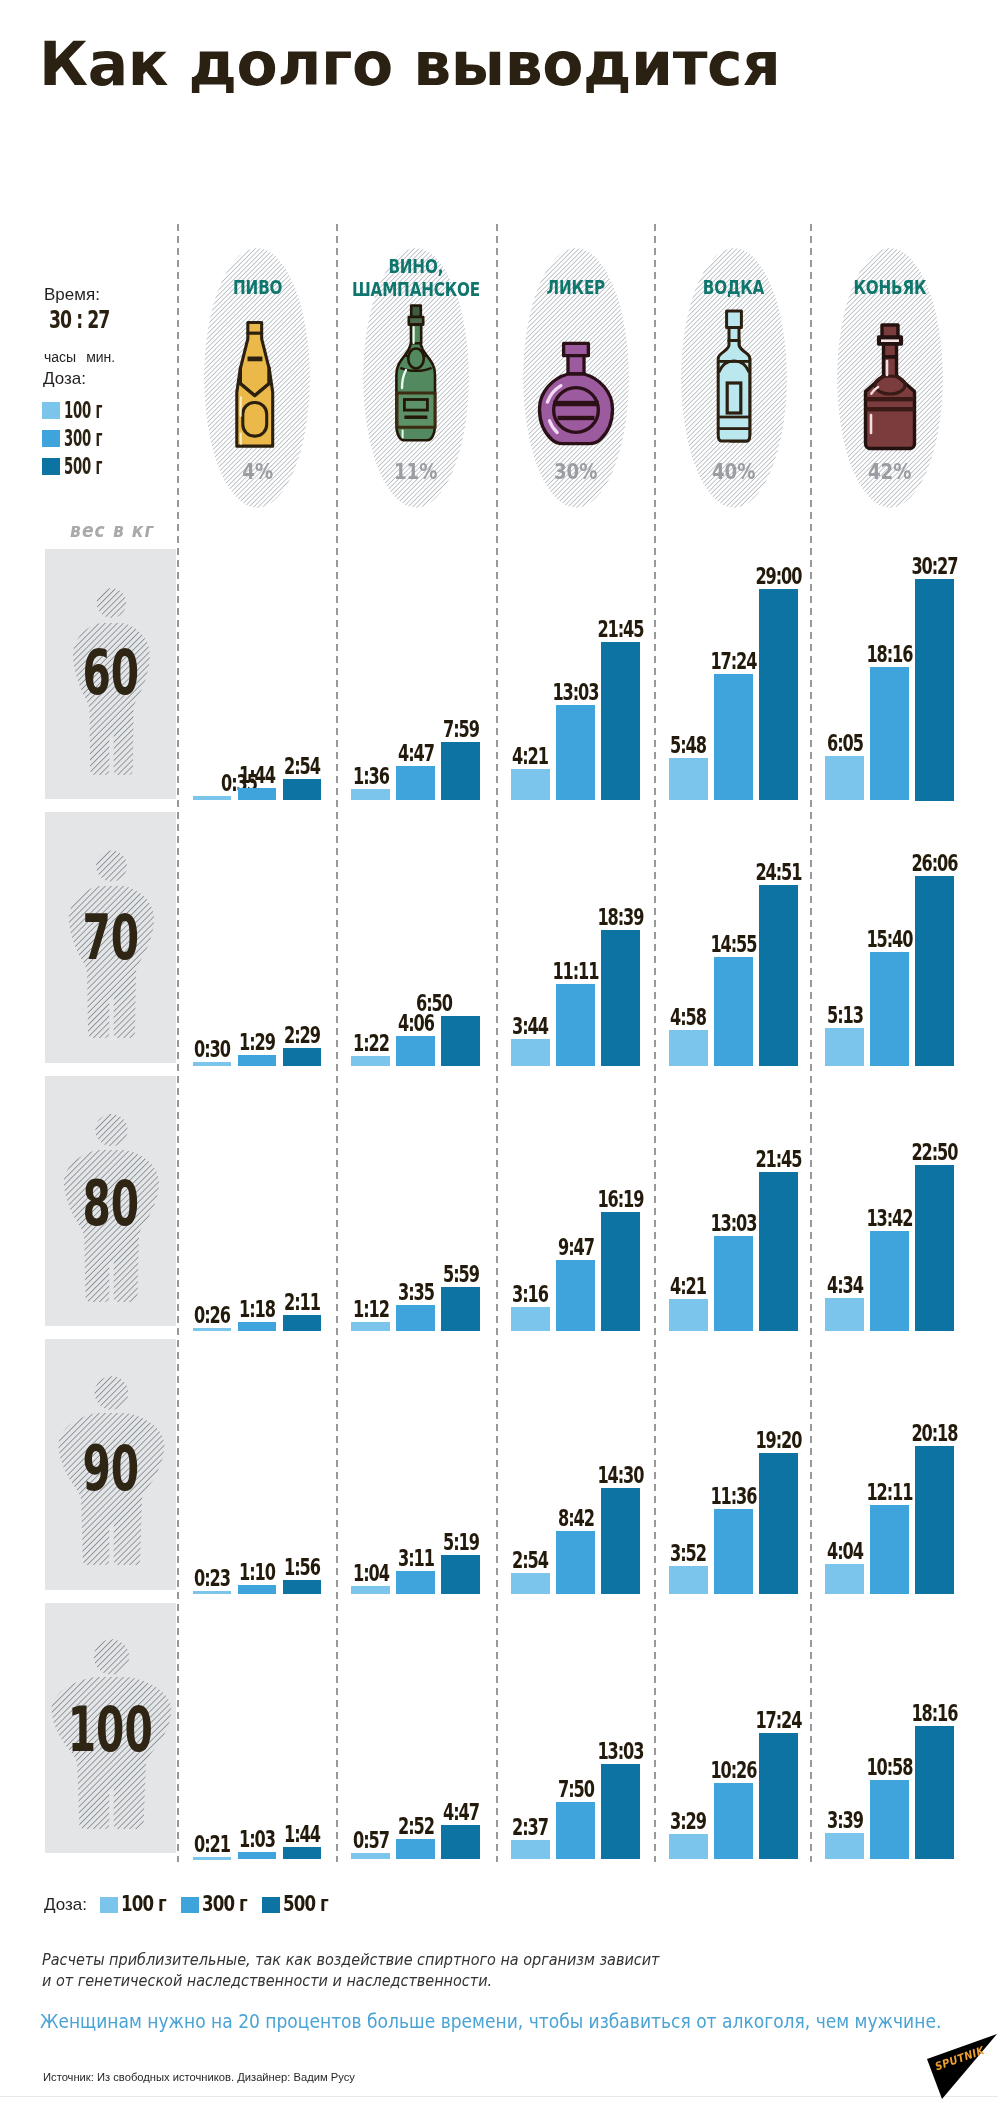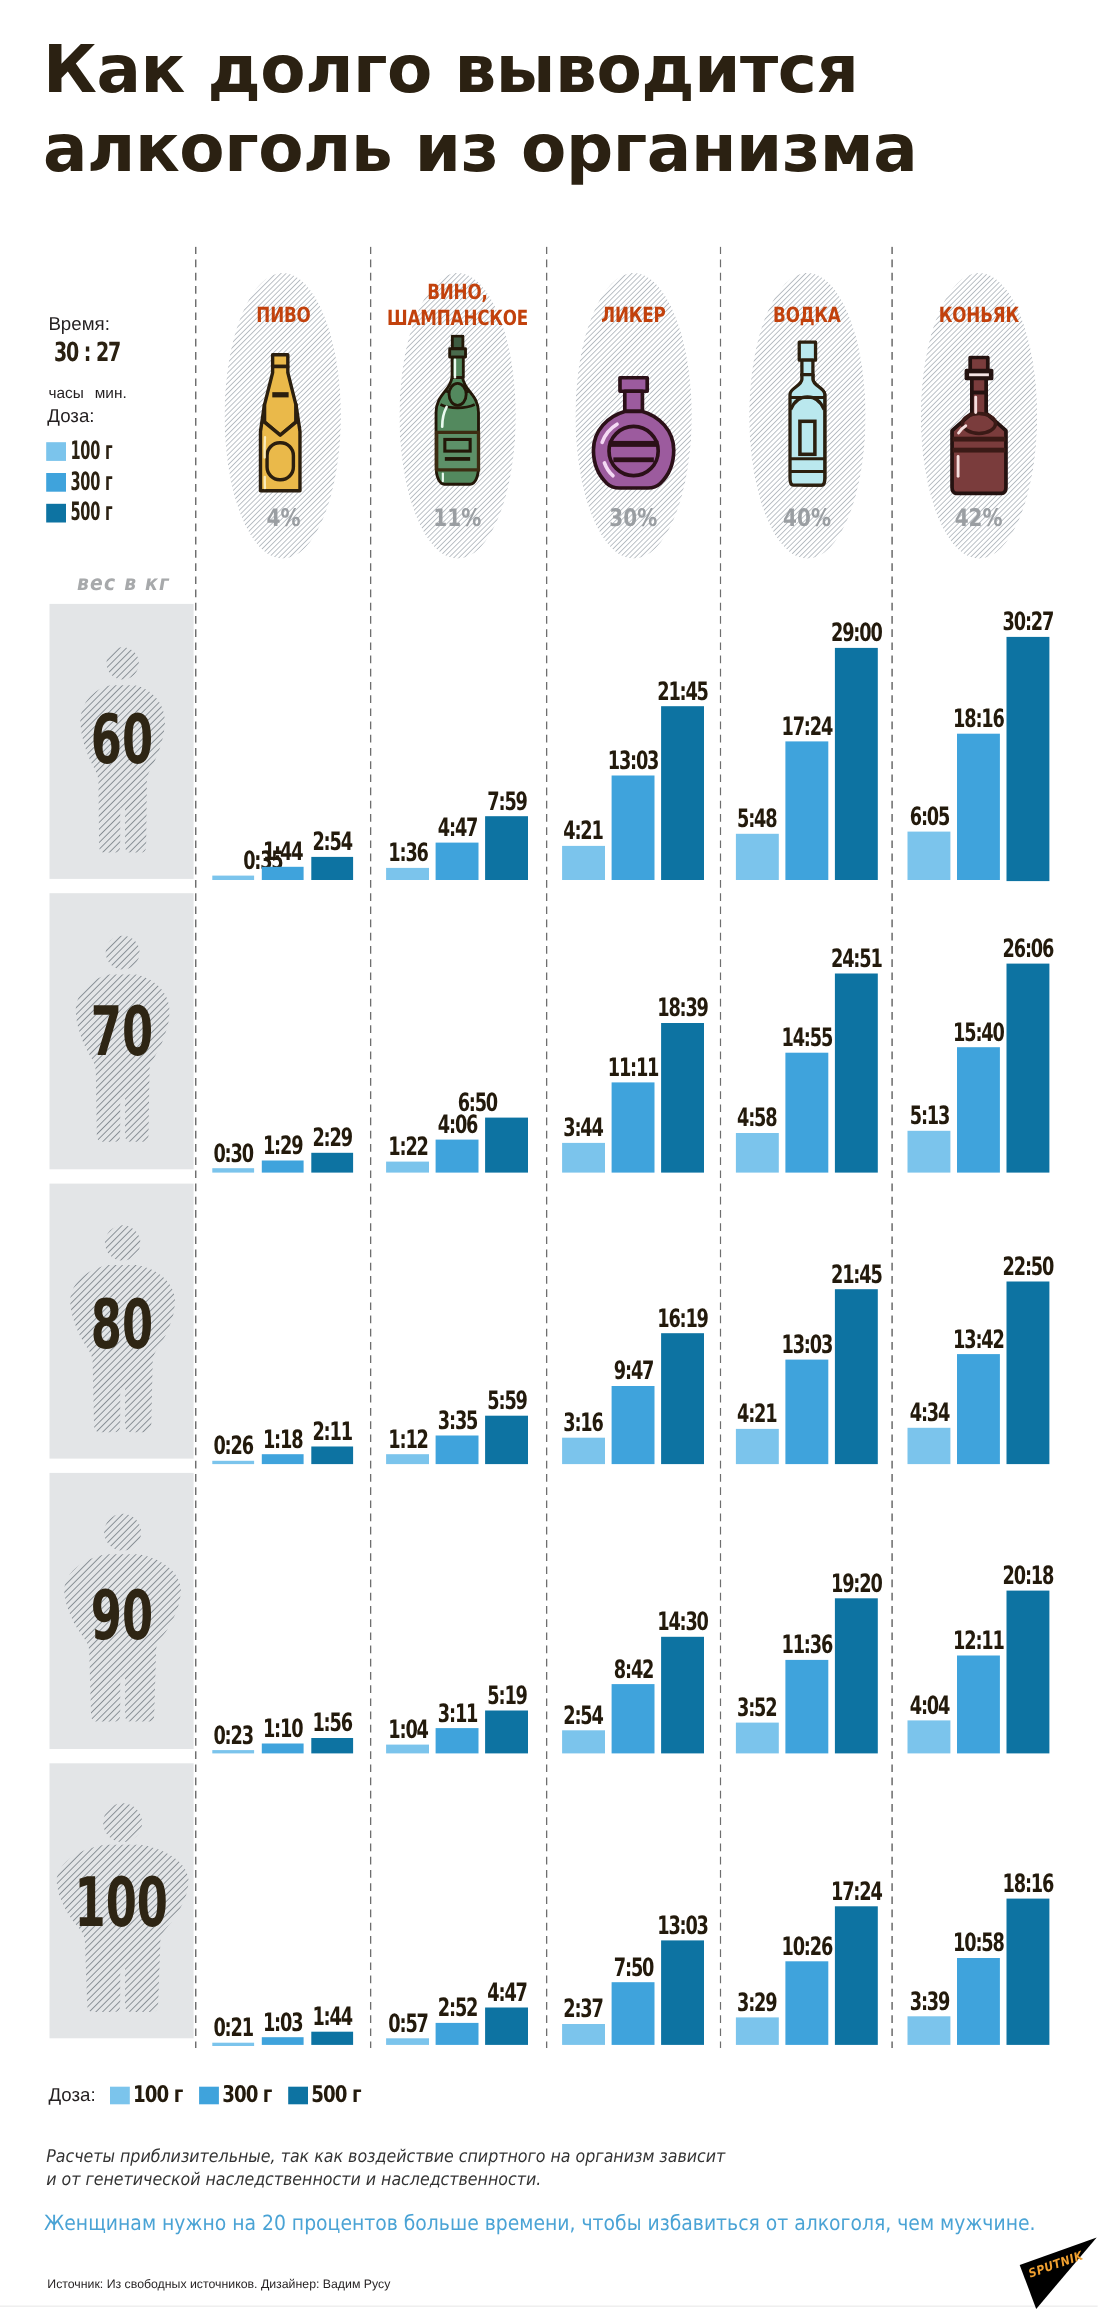--- a/index.html
+++ b/index.html
@@ -41,21 +41,21 @@
   display:inline-block; transform:scaleX(0.64); transform-origin:left center;}
 .weight-caption{position:absolute; left:70px; top:521px; font-size:19px; font-weight:bold;
   font-style:italic; color:#a7a9ab; font-family:"DejaVu Sans Condensed", sans-serif; letter-spacing:1.1px; line-height:1;}
 
 
 .drinkhead{position:absolute; top:248px; width:159px; height:262px;}
 .drink-oval{position:absolute; left:50%; top:0; width:106px; height:260px;
   margin-left:-53px; border-radius:50%; overflow:hidden;}
 .drink-name{position:absolute; left:0; width:100%; top:28px; text-align:center;
   font-family:"DejaVu Sans Condensed", sans-serif; font-weight:bold; font-size:19px;
-  color:#c2410c; line-height:23px; letter-spacing:-0.2px;}
+  color:#0f766e; line-height:23px; letter-spacing:-0.2px;}
 .drink-name div{display:inline-block; transform:scaleX(0.89);}
 .drink-name.two{top:7px;}
 .drink-abv{position:absolute; left:0; width:100%; top:213px; text-align:center;
   font-family:"DejaVu Sans Condensed", sans-serif; font-weight:bold; font-size:22px;
   color:#9a9ea2; line-height:1;}
 .drink-abv span{display:inline-block; transform:scaleX(0.92);}
 .drink-icon{position:absolute; left:0; width:100%; text-align:center; line-height:0;}
 
 
 .wrow{position:absolute; left:0; width:998px;}
@@ -88,21 +88,20 @@
 .sputnik{position:absolute; left:840px; top:2000px; width:158px; height:101px;}
 
 </style>
 </head>
 <body>
 
 <div class="stage">
 
   <div class="title">
     <div>Как долго выводится</div>
-    <div>алкоголь из организма</div>
   </div>
 
   <div id="seps">
       <div class="vsep" style="left: 177.4px;">
         <svg width="2" height="1638">
           <line x1="1" y1="0" x2="1" y2="1638" stroke="#6e6e6e" stroke-width="1.4" stroke-dasharray="7 5"></line>
         </svg>
       </div>
       <div class="vsep" style="left: 336px;">
         <svg width="2" height="1638">

